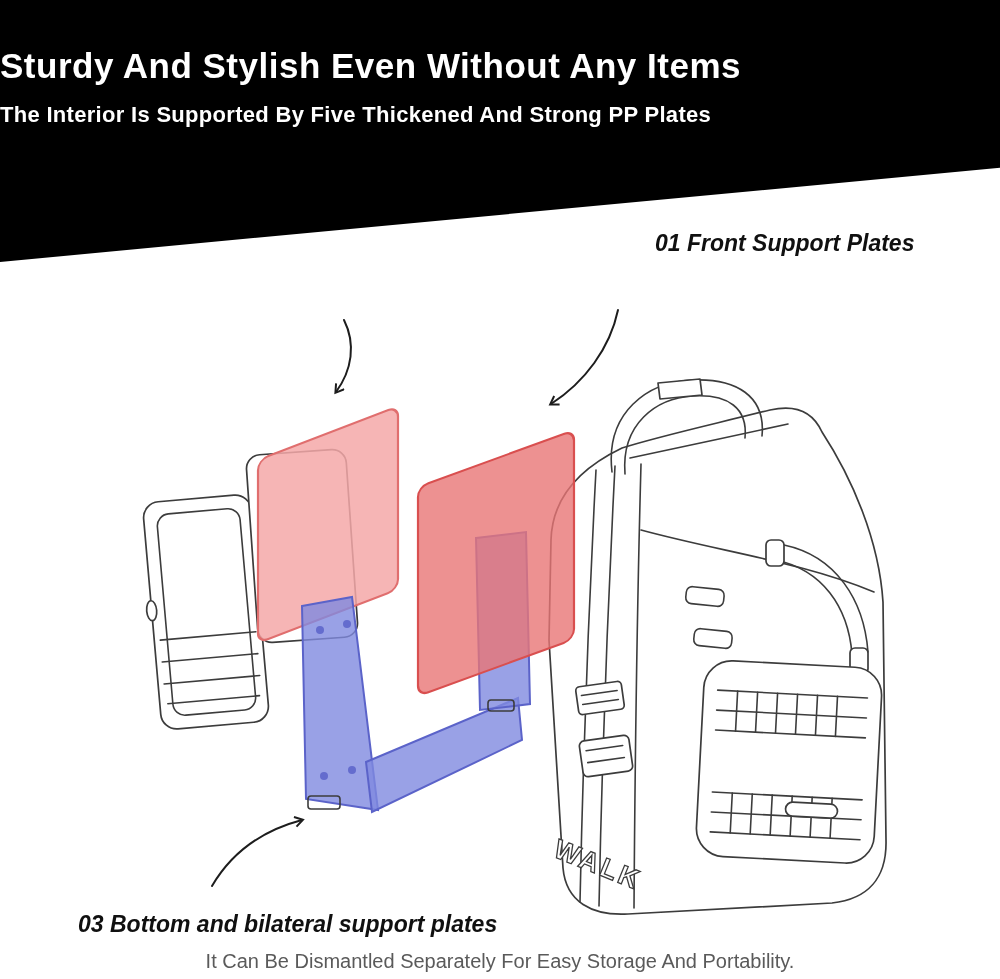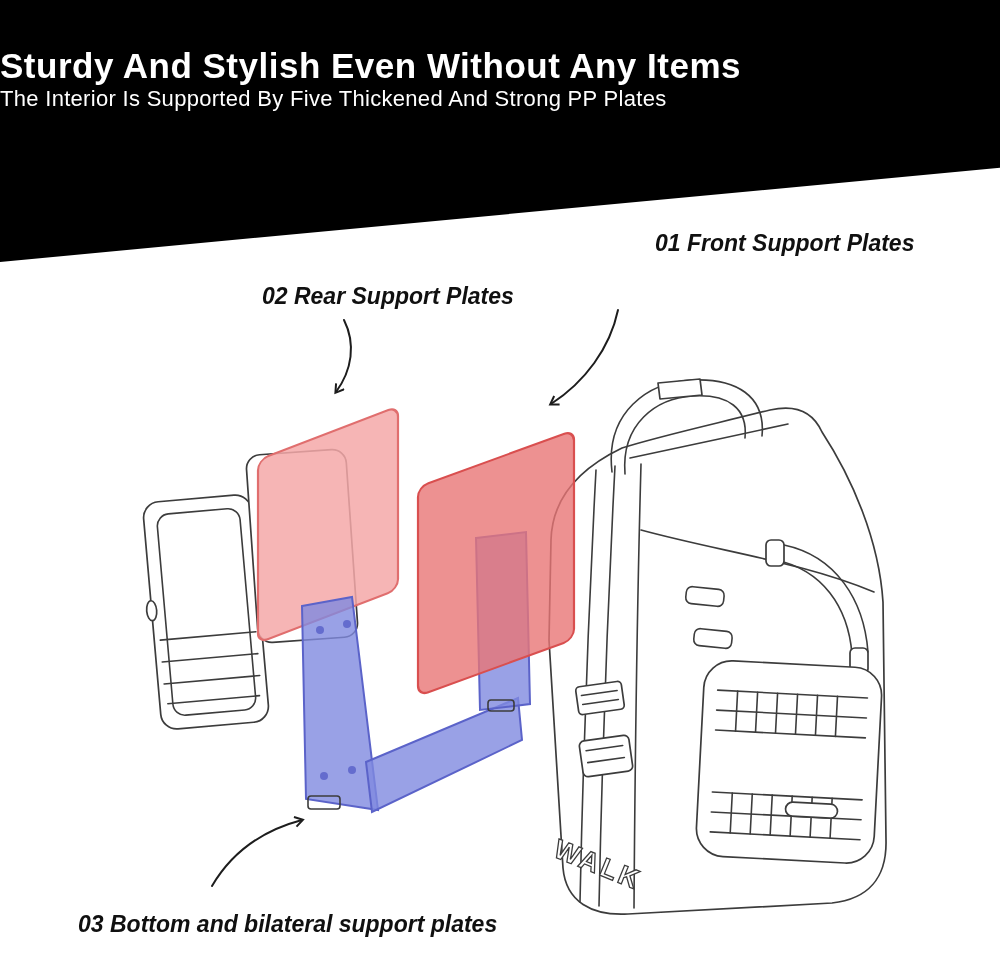--- a/index.html
+++ b/index.html
@@ -11,21 +11,21 @@
   .banner{
     position:absolute;top:0;left:0;width:100%;height:262px;
     background:var(--banner-bg,#000);
     clip-path:polygon(0 0,100% 0,100% 64%,0 100%);
     color:var(--banner-text,#fff);text-align:left;z-index:3;
   }
   .banner-title{
     padding-top:46px;font-size:35px;font-weight:800;letter-spacing:.5px;line-height:1.15;
   }
   .banner-subtitle{
-    font-size:22px;font-weight:400;letter-spacing:.3px;
+    margin-top:16px;font-size:22px;font-weight:700;letter-spacing:.3px;
   }
   
   .annotation{
     position:absolute;font-size:23px;font-weight:700;font-style:italic;
     color:#101010;white-space:nowrap;z-index:4;
   }
   .label-front{left:655px;top:230px;}
   .label-rear{left:262px;top:283px;}
   .label-bottom{left:78px;top:911px;}
   .caption{
@@ -145,16 +145,16 @@
       <path class="arrow" d="M 212,886 C 232,852 264,830 302,820" marker-end="url(#arrowhook)"></path>
     </g>
   </svg>
 
   <div class="banner">
     <div class="banner-title">Sturdy And Stylish Even Without Any Items</div>
     <div class="banner-subtitle">The Interior Is Supported By Five Thickened And Strong PP Plates</div>
   </div>
 
   <div class="annotation label-front">01 Front  Support Plates</div>
-  <div class="annotation label-rear">02 Rear Support Plates</div>
   <div class="annotation label-bottom">03 Bottom and bilateral support plates</div>
 
+  <div class="caption">It Can Be Dismantled Separately For Easy Storage And Portability.</div>
 </div>
 
 </body></html>

